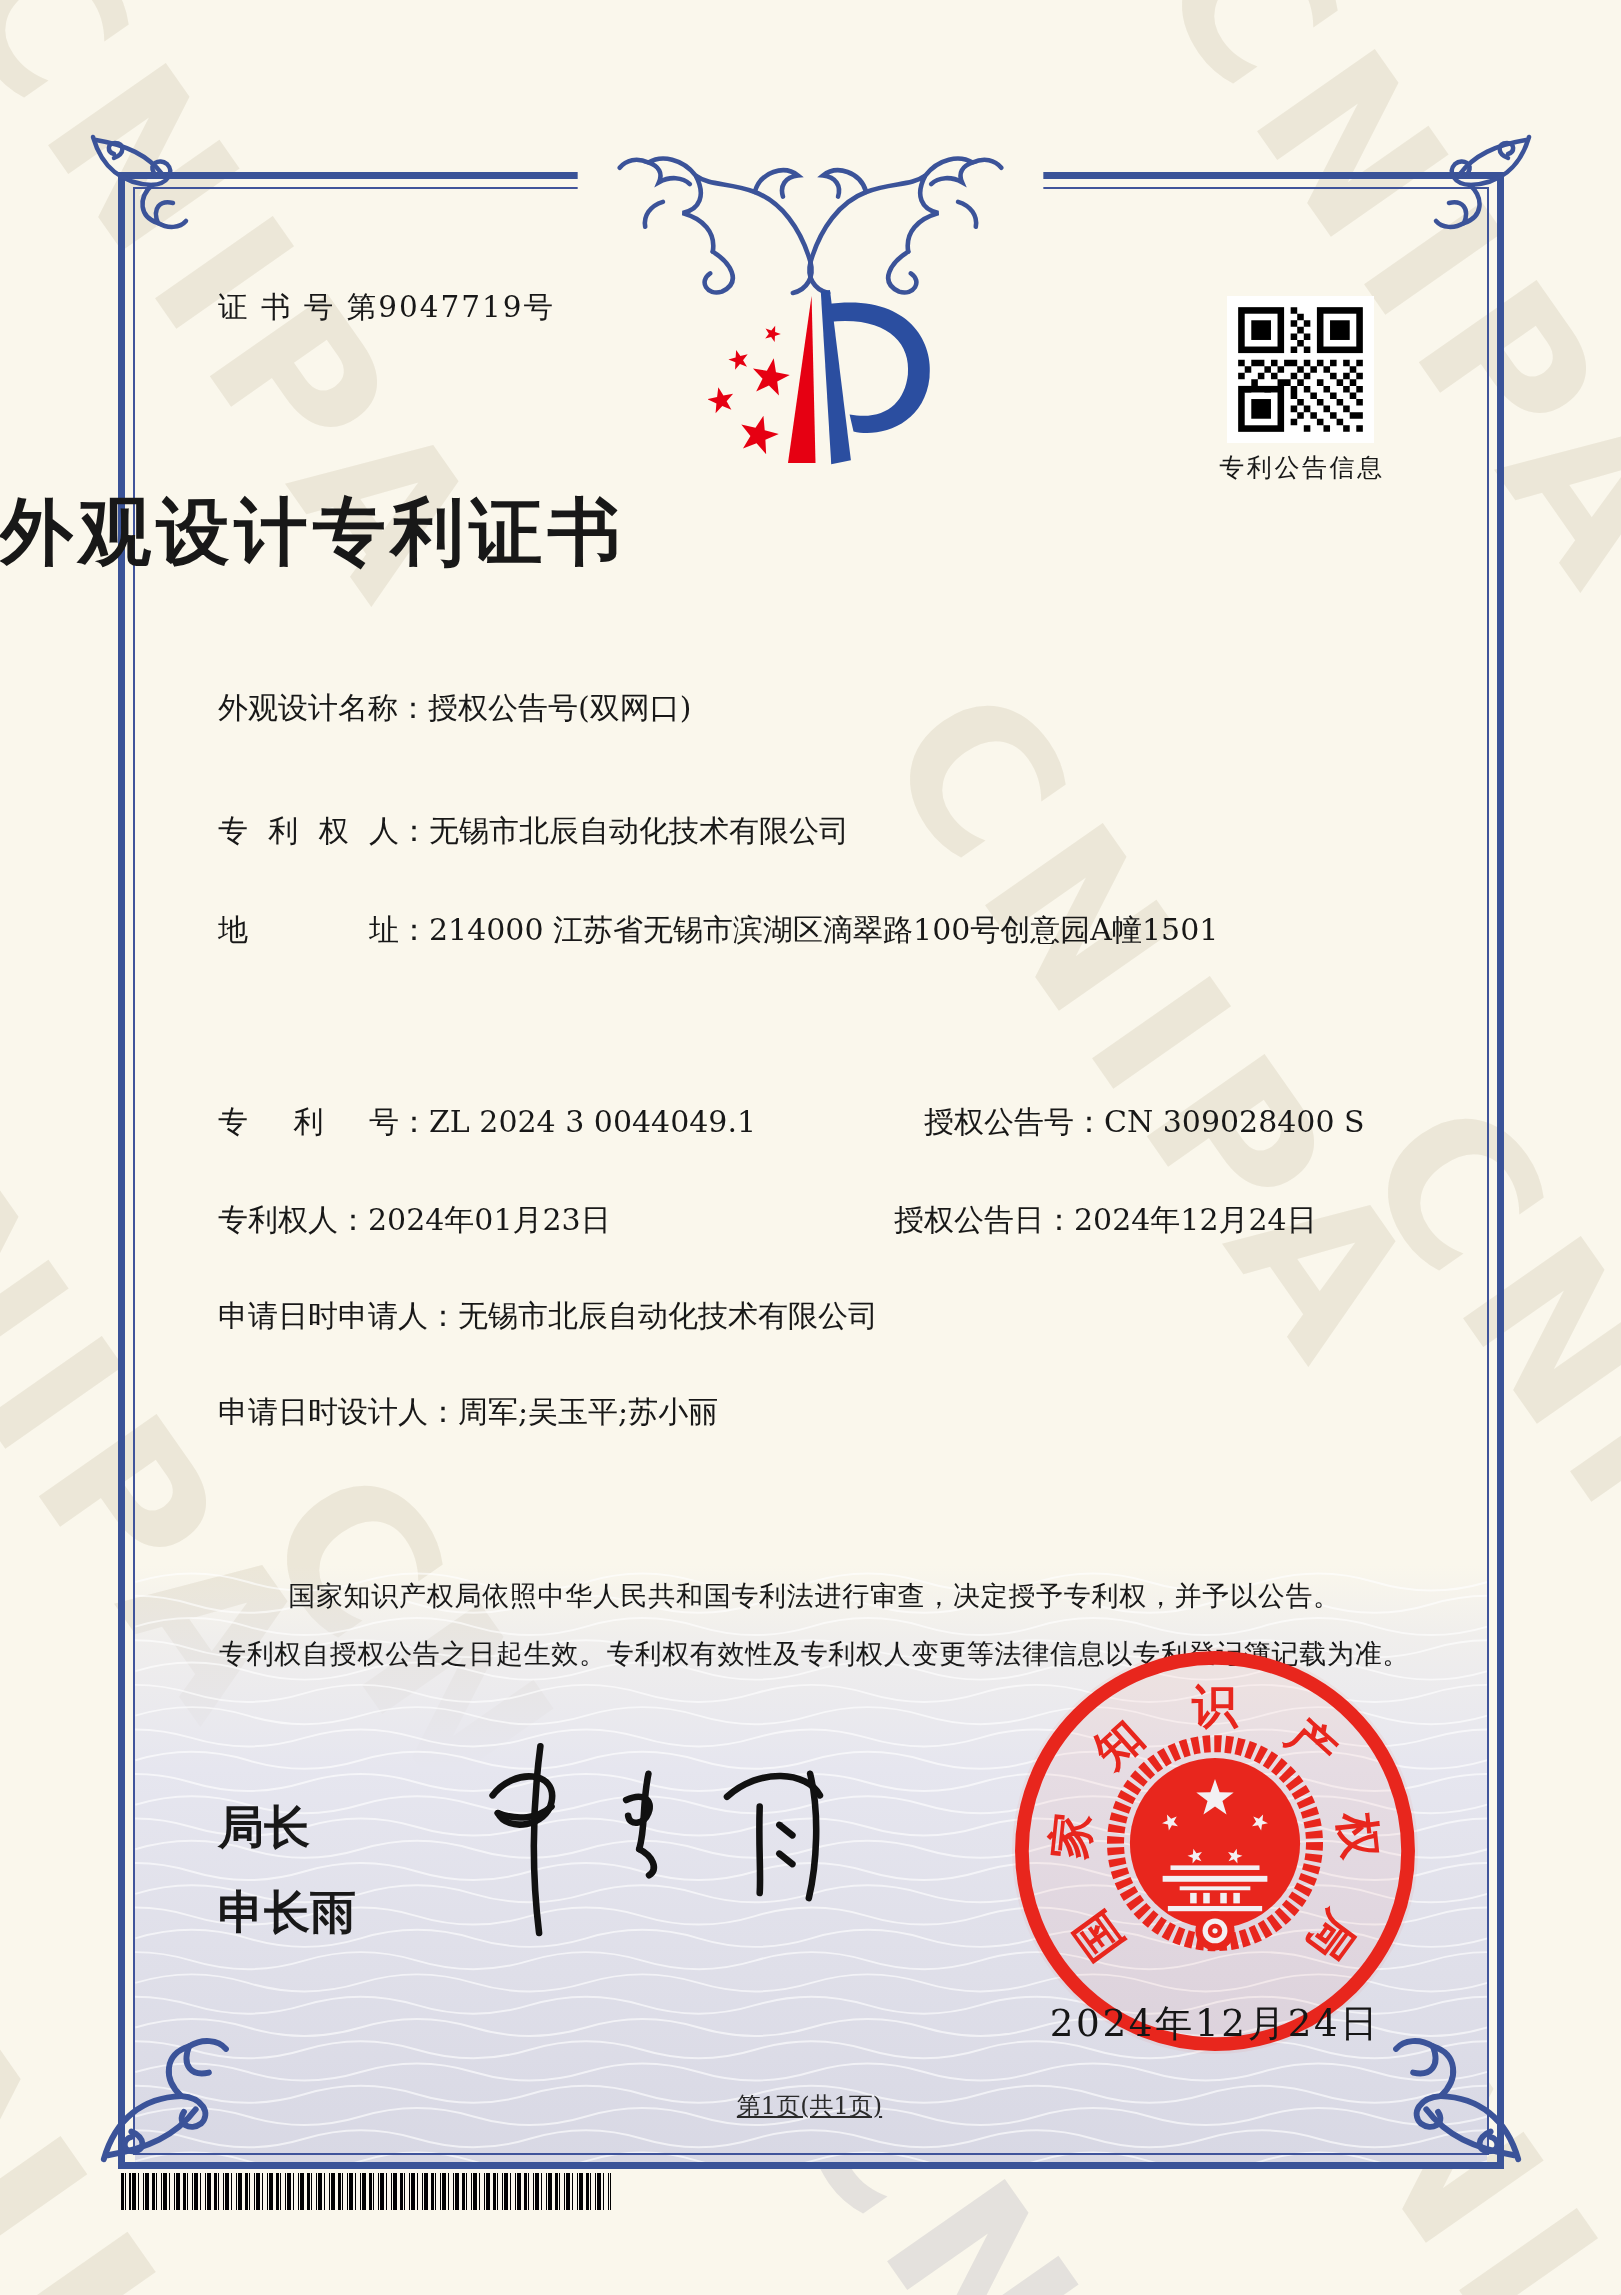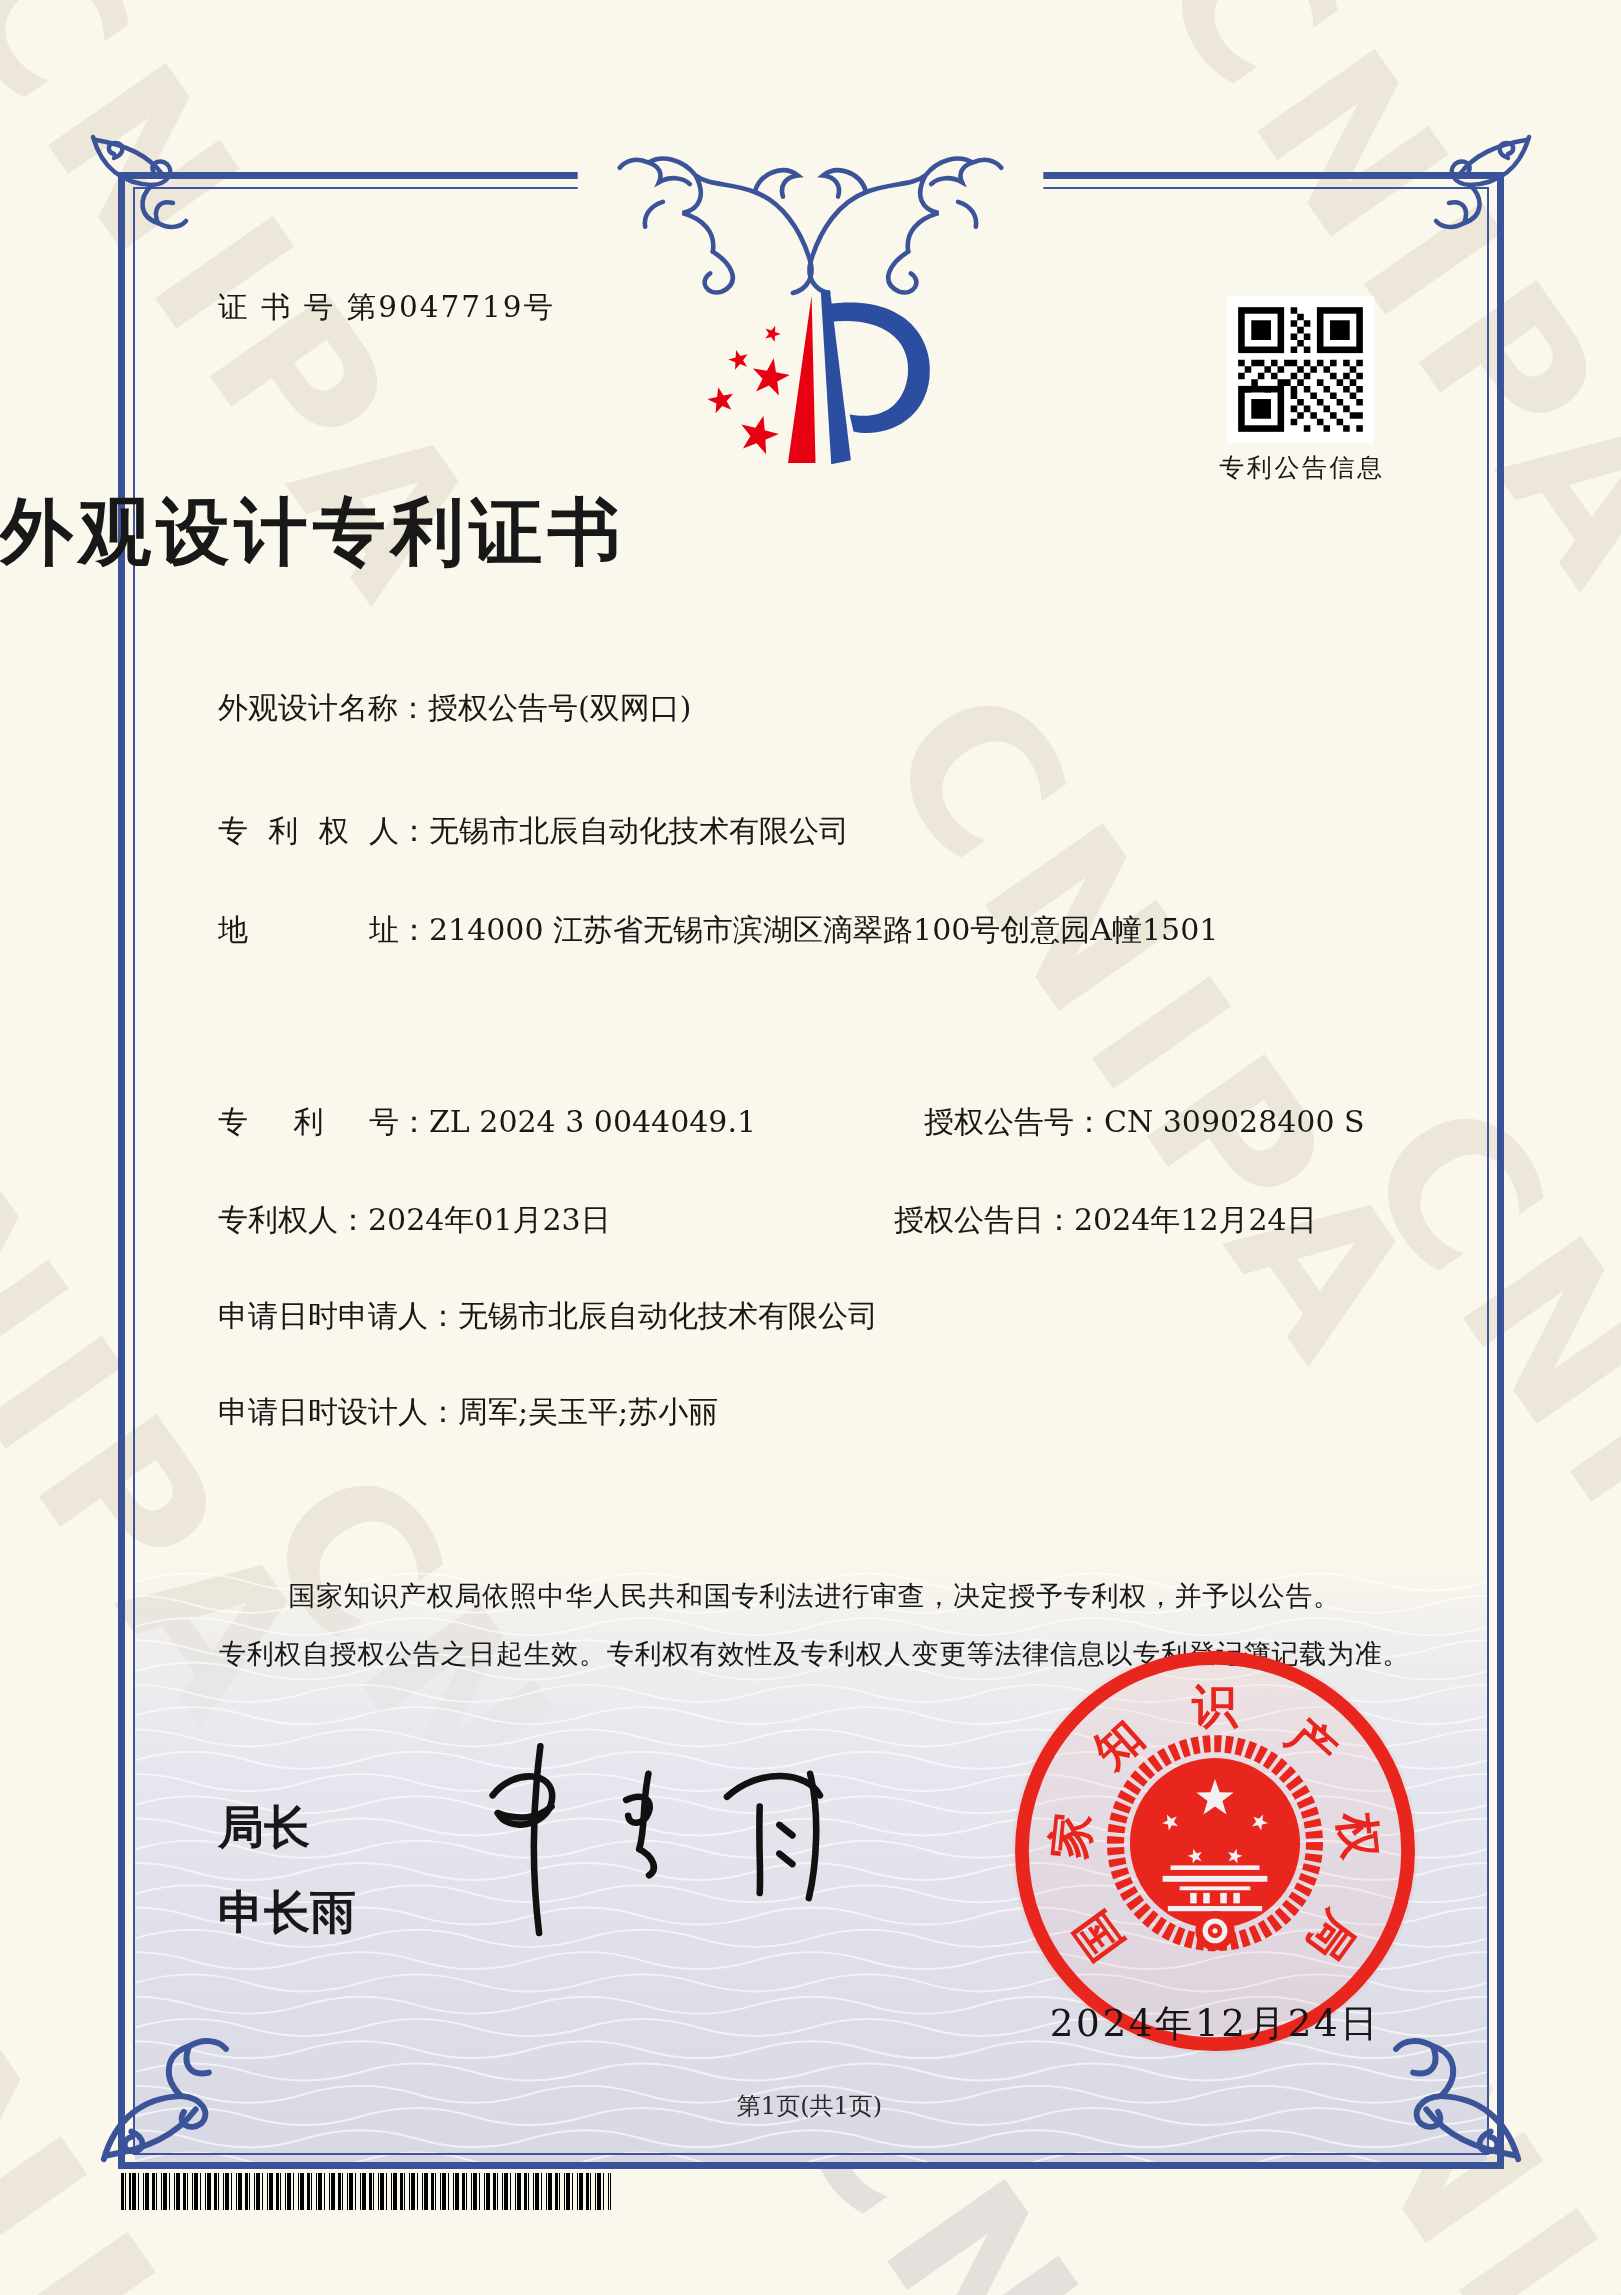--- a/index.html
+++ b/index.html
@@ -54,21 +54,21 @@
   .director{position:absolute;left:218px;z-index:4;
     font-family:"DejaVu Sans", sans-serif;font-weight:bold;font-size:46px;}
   .dt1{top:1797px;} .dt2{top:1882px;}
   .sig{position:absolute;left:452px;top:1733px;z-index:4;}
   
   .seal{position:absolute;left:999px;top:1635px;z-index:5;}
   .seal text.ring{font-size:70px;font-weight:bold;fill:#e8261d;
     font-family:"DejaVu Serif", serif;}
   
   .page-info{position:absolute;left:0;right:3px;top:2090px;z-index:4;
-    text-align:center;font-size:24px;color:#2a2a2a;}
+    text-align:center;font-size:24px;color:#2a2a2a;text-decoration:underline;}
   .barcode{position:absolute;left:121px;top:2173px;width:490px;height:37px;z-index:4;
     background:repeating-linear-gradient(90deg,
       #000 0 2.6px,transparent 2.6px 3.9px,
       #000 3.9px 5.2px,transparent 5.2px 8.5px,
       #000 8.5px 9.8px,transparent 9.8px 11px,
       #000 11px 15px,transparent 15px 17px,
       #000 17px 18.3px,transparent 18.3px 21.6px,
       #000 21.6px 23px,transparent 23px 24px,
       #000 24px 28px,transparent 28px 31px);}
 </style>

